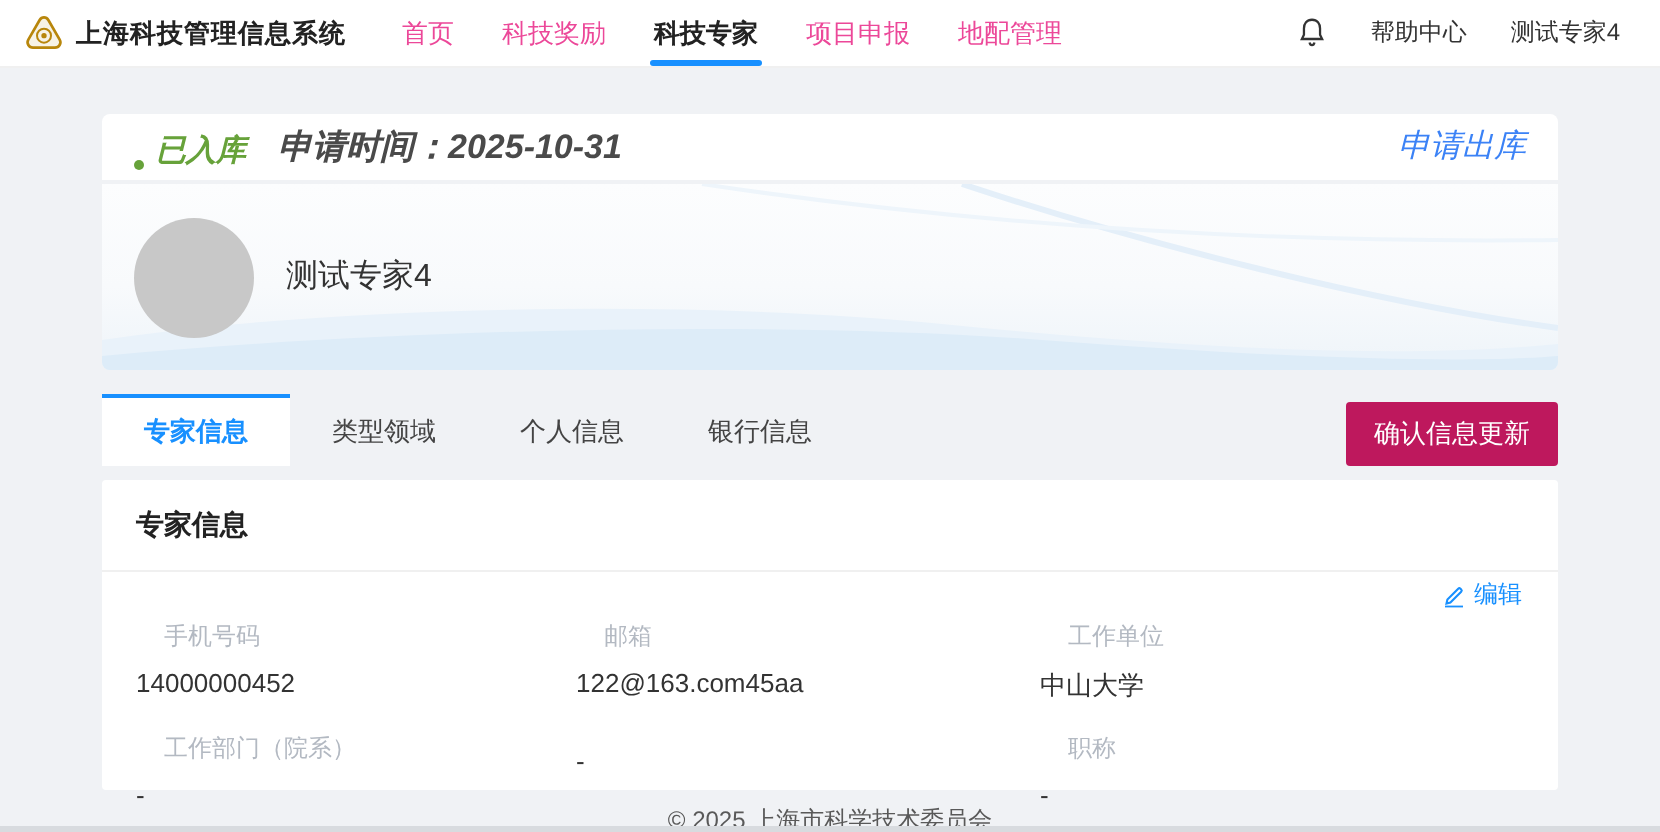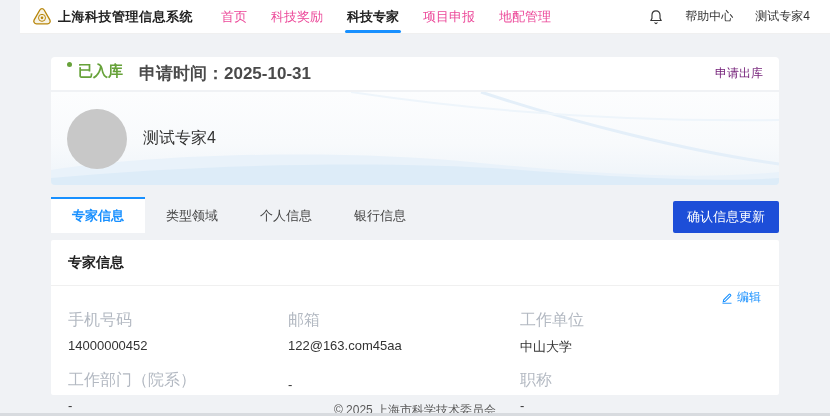--- a/index.html
+++ b/index.html
@@ -8,52 +8,52 @@
     font-family: "Liberation Sans", "DejaVu Sans", sans-serif;
     background: #f0f2f5;
     color: #333;
     overflow: hidden;
     position: relative;
   }
 
   
   .topbar {
     height: 34px; background: #fff; border-bottom: 1px solid #f0f0f0;
-    display: flex; align-items: center; padding: 0 12px; margin-left: 20px;
+    display: flex; align-items: center; padding: 0 12px;
   }
   .brand { display: flex; align-items: center; gap: 6px; }
   .brand-title { font-size: 13px; font-weight: bold; color: #222; letter-spacing: 0.5px; }
   .main-nav { display: flex; align-items: center; margin-left: 16px; height: 100%; }
   .nav-item {
     font-size: 13px; color: #ec4899; padding: 0 12px; height: 100%;
     display: flex; align-items: center; cursor: pointer; position: relative;
   }
   .nav-item.active { color: #222; font-weight: bold; }
   .nav-item.active::after {
     content: ""; position: absolute; left: 10px; right: 10px; bottom: 0;
     height: 3px; background: #1890ff; border-radius: 2px;
   }
-  .topbar-right { margin-left: auto; display: flex; align-items: flex-end; gap: 22px; padding-right: 8px; }
+  .topbar-right { margin-left: auto; display: flex; align-items: flex-start; gap: 22px; padding-right: 8px; }
   .bell { width: 14px; height: 16px; cursor: pointer; display: block; }
   .top-link { font-size: 12px; color: #333; cursor: pointer; }
 
   
   .container { width: 728px; margin: 23px auto 0 auto; }
 
   
   .status-card {
     background: #fff; height: 33px; border-radius: 4px 4px 0 0;
     display: flex; align-items: center; padding: 0 16px; margin-bottom: 2px;
   }
-  .status-left { display: flex; align-items: flex-start; }
+  .status-left { display: flex; align-items: flex-end; font-style: italic; }
   .status-dot { width: 5px; height: 5px; border-radius: 50%; background: #67a23a; margin-right: 6px; }
   .status-text { color: #67a23a; font-size: 15px; font-weight: bold; }
   .apply-time { margin-left: 16px; font-size: 17px; color: #4a4a4a; font-weight: bold; }
   .apply-time-value { font-weight: bold; }
-  .status-action { margin-left: auto; font-size: 12px; color: #701a75; cursor: pointer; text-decoration: none; }
+  .status-action { margin-left: auto; font-size: 16px; color: #3b82f6; cursor: pointer; text-decoration: none; font-style: italic; }
 
   
   .hero {
     position: relative; height: 93px; overflow: hidden; border-radius: 0 0 4px 4px;
     background: linear-gradient(180deg, #fcfdfe 0%, #f8fafc 55%, #eef4f9 100%);
     display: flex; align-items: center; padding: 0 16px;
   }
   .hero-waves { position: absolute; left: 0; top: 0; width: 100%; height: 100%; }
   .avatar {
     width: 60px; height: 60px; border-radius: 50%; background: #c8c8c8;
@@ -66,38 +66,38 @@
   .tabs { display: flex; height: 36px; }
   .tab {
     height: 36px; display: flex; align-items: center; padding: 0 21px;
     font-size: 13px; color: #444; cursor: pointer; border-top: 2px solid transparent;
   }
   .tab.active {
     background: #fff; color: #1890ff; font-weight: bold;
     border-top: 2px solid #1890ff; border-radius: 0;
   }
   .confirm-btn {
-    margin-left: auto; margin-top: 4px; background: #1d4ed8; color: #fff;
+    margin-left: auto; margin-top: 4px; background: #be185d; color: #fff;
     border: none; border-radius: 2px; font-size: 13px; padding: 7px 14px;
     cursor: pointer; font-family: Liberation Serif, serif;
   }
 
   
   .content-card { background: #fff; margin-top: 7px; border-radius: 2px; height: 155px; }
   .section-header {
     height: 46px; display: flex; align-items: center; padding: 0 17px;
     border-bottom: 1px solid #f0f0f0; font-size: 14px; font-weight: bold; color: #222;
   }
   .section-body { position: relative; padding: 24px 16px 16px 17px; }
   .edit-link {
     position: absolute; top: 3px; right: 18px; display: flex; align-items: center; gap: 4px;
     color: #1890ff; font-size: 12px; cursor: pointer;
   }
   .fields-grid { display: grid; grid-template-columns: 220px 232px auto; row-gap: 14px; }
-  .field-label { font-size: 16px; color: #b3b9c2; }
+  .field-label { font-size: 12px; color: #b3b9c2; margin-left: 14px; }
   .field-value { font-size: 13px; color: #333; margin-top: 7px; }
 
   
   .footer { text-align: center; padding-top: 7px; font-size: 12px; color: #595959; }
   .bottom-strip { position: absolute; left: 0; bottom: 0; width: 100%; height: 3px; background: #d8dbdf; }
 </style>
 </head>
 <body>
 
 <header class="topbar">

